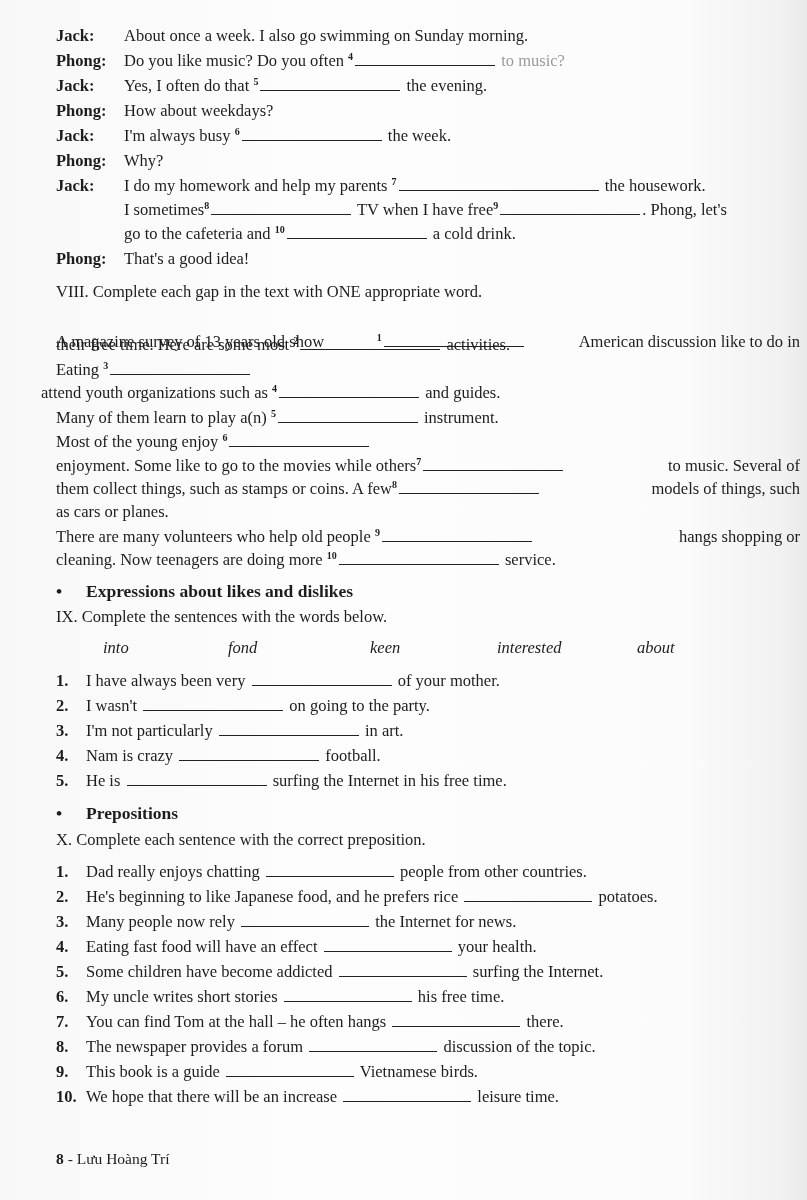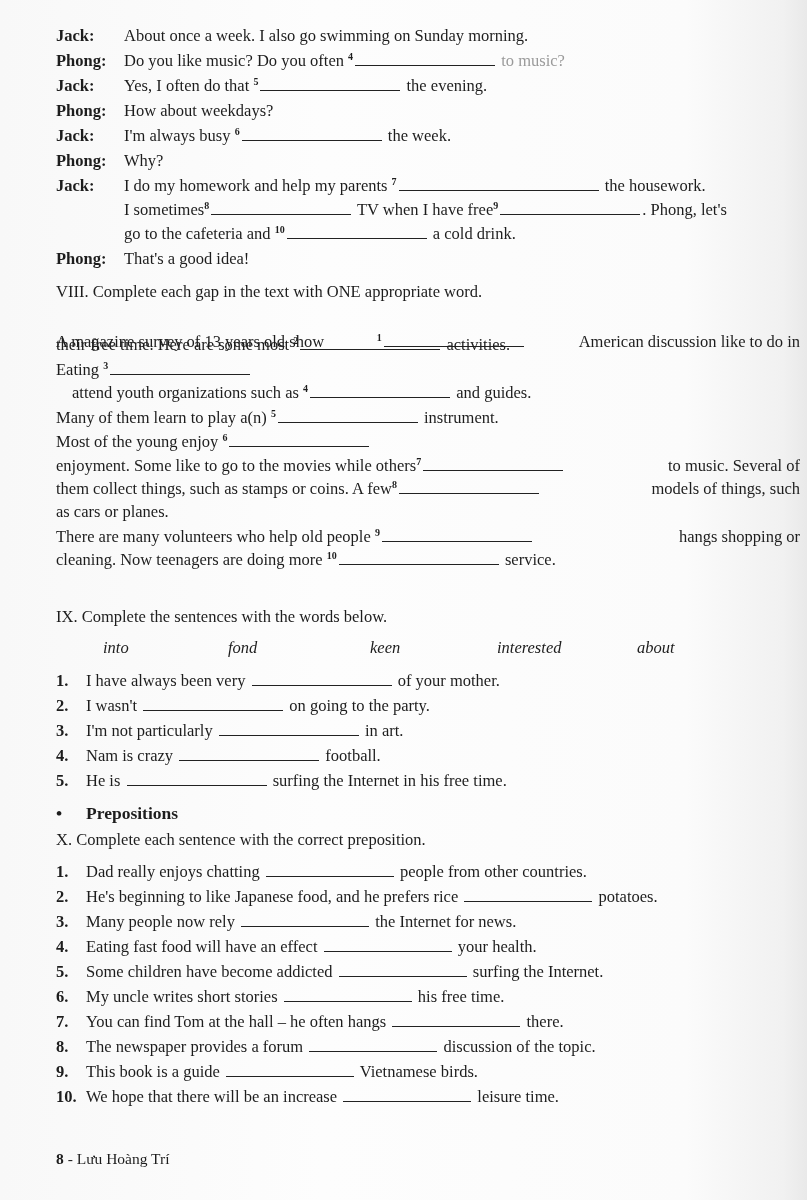--- a/index.html
+++ b/index.html
@@ -123,21 +123,21 @@
     <div class="abs" style="left:56px; top:335px;">
       <span>their free time. Here are some most</span>
       <sup>2</sup><span class="blank" style="width:140px"></span>
       <span>activities.</span>
     </div>
     <div class="abs" style="left:56px; top:360px; width:744px;">
       <div class="justify">
           <span class="w"><span>Eating</span> <sup>3</sup><span class="blank" style="width:140px"></span></span>
         </div>
     </div>
-    <div class="abs" style="left:72px; top:383px;text-align:center;">
+    <div class="abs" style="left:41px; top:383px;text-align:center;">
       <span>attend youth organizations such as</span>
       <sup>4</sup><span class="blank" style="width:140px"></span>
       <span>and guides.</span>
     </div>
     <div class="abs" style="left:56px; top:408px;">
       <span>Many of them learn to play a(n)</span>
       <sup>5</sup><span class="blank" style="width:140px"></span>
       <span>instrument.</span>
     </div>
     <div class="abs" style="left:56px; top:432px; width:744px;">
@@ -166,20 +166,23 @@
           <span class="w">hangs shopping or</span>
         </div>
     </div>
     <div class="abs" style="left:56px; top:550px;">
       <span>cleaning. Now teenagers are doing more</span>
       <sup>10</sup><span class="blank" style="width:160px"></span>
       <span>service.</span>
     </div>
   </div>
 
+  <div class="bullet-h" style="top:581px">
+    <span class="dot">•</span><span>Expressions about likes and dislikes</span>
+  </div>
 
   <div class="heading" style="top:607px">IX. Complete the sentences with the words below.</div>
 
   <div class="wordbox">
     <span style="left:103px">into</span>
     <span style="left:228px">fond</span>
     <span style="left:370px">keen</span>
     <span style="left:497px">interested</span>
     <span style="left:637px">about</span>
   </div>

